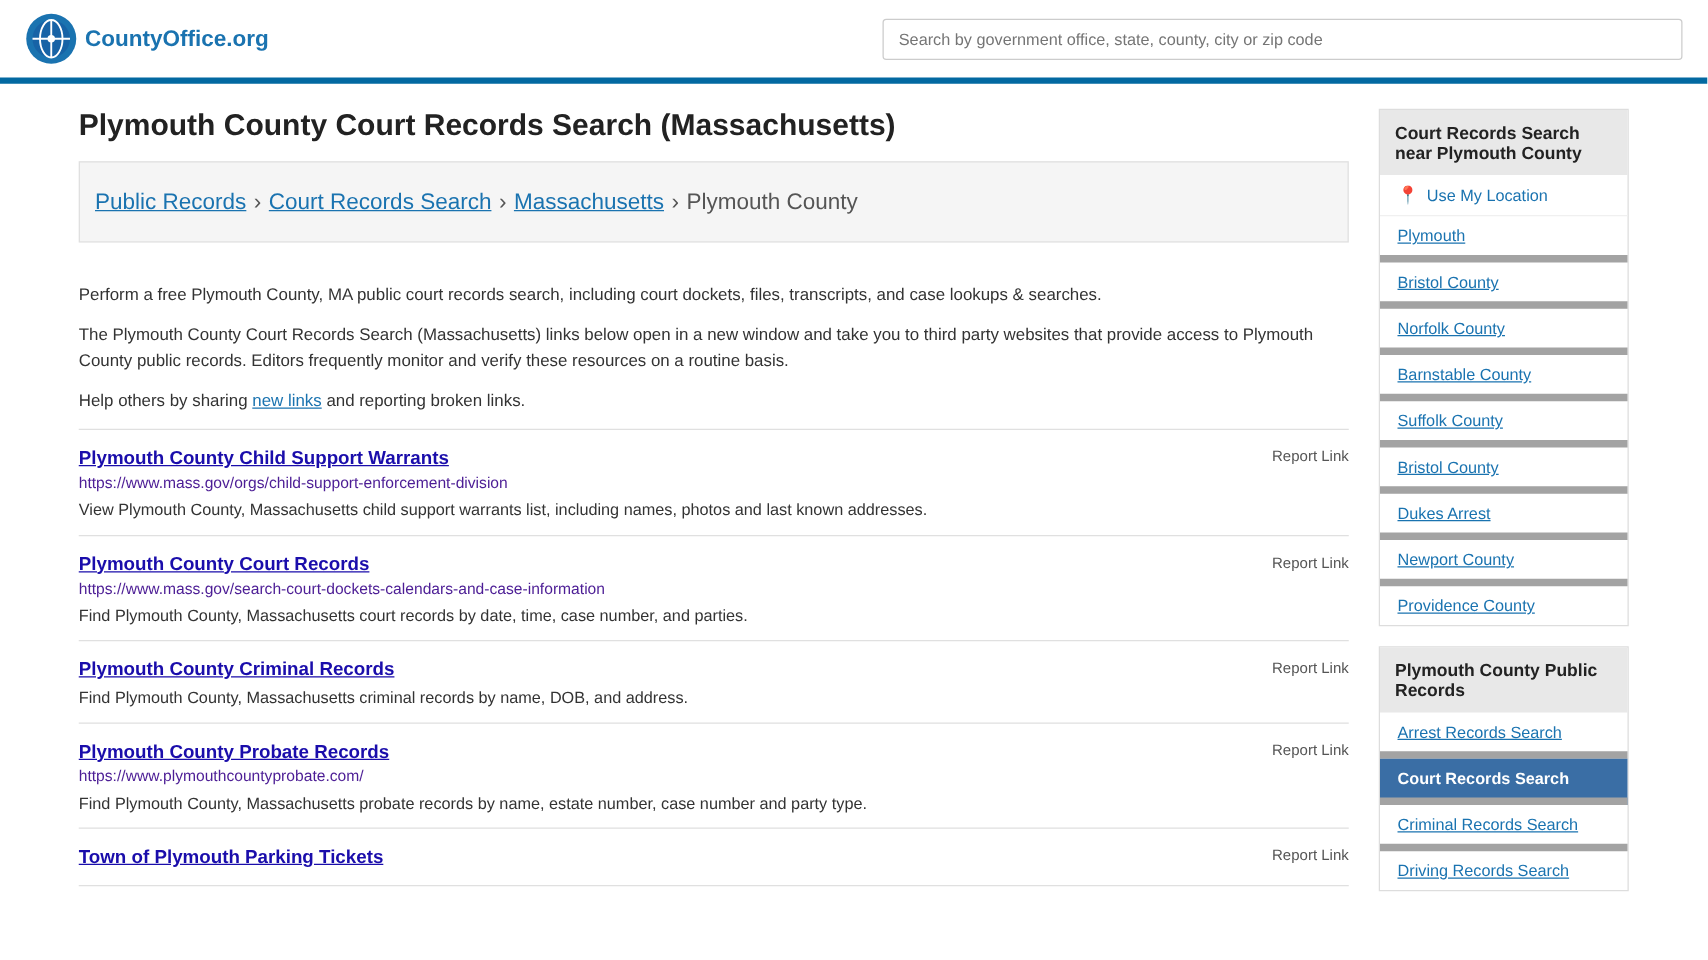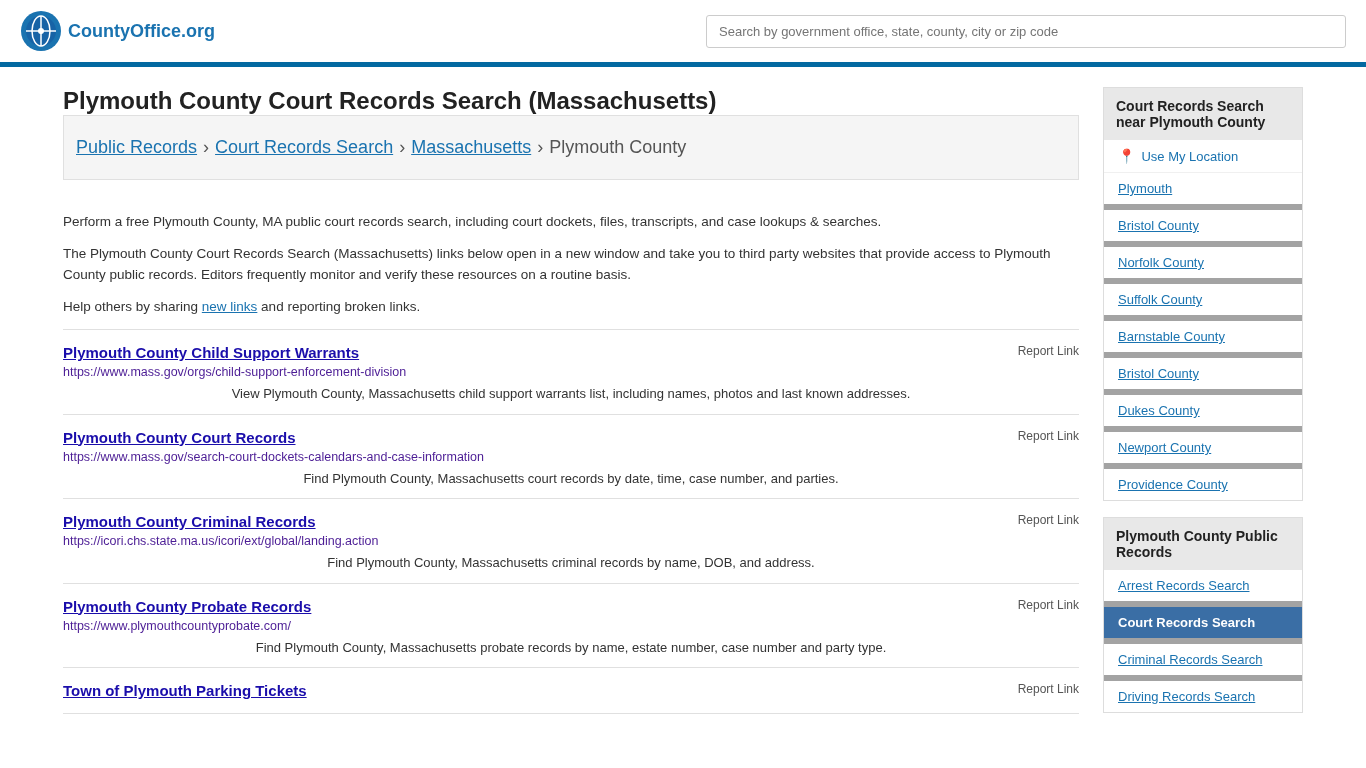--- a/index.html
+++ b/index.html
@@ -59,21 +59,21 @@
 
     
     #content {
       flex: 1;
     }
 
     #page-title {
       font-size: 24px;
       font-weight: bold;
       color: #222;
-      margin-bottom: 0;
+      margin-bottom: 14px;
     }
 
     
     #breadcrumb {
       background: #f5f5f5;
       border: 1px solid #e0e0e0;
       padding: 21px 12px;
       font-size: 18px;
       margin-bottom: 32px;
       display: flex;
@@ -134,21 +134,20 @@
     }
     .record-url {
       color: #4c1d95;
       font-size: 12.5px;
       margin-bottom: 5px;
     }
     .record-desc {
       font-size: 13px;
       line-height: 1.5;
       color: #333;
-      text-align: center;
     }
 
     
     #sidebar {
       width: 200px;
       flex-shrink: 0;
     }
 
     .sidebar-section-header {
       background: #e8e8e8;
@@ -255,21 +254,20 @@
         <span class="report-link">Report Link</span>
       </div>
       <div class="record-url">https://www.mass.gov/search-court-dockets-calendars-and-case-information</div>
       <div class="record-desc">Find Plymouth County, Massachusetts court records by date, time, case number, and parties.</div>
     </div>
         <div class="record-item">
       <div class="record-header">
         <a class="record-title" href="#">Plymouth County Criminal Records</a>
         <span class="report-link">Report Link</span>
       </div>
-      <div class="record-url">https://icori.chs.state.ma.us/icori/ext/global/landing.action</div>
       <div class="record-desc">Find Plymouth County, Massachusetts criminal records by name, DOB, and address.</div>
     </div>
         <div class="record-item">
       <div class="record-header">
         <a class="record-title" href="#">Plymouth County Probate Records</a>
         <span class="report-link">Report Link</span>
       </div>
       <div class="record-url">https://www.plymouthcountyprobate.com/</div>
       <div class="record-desc">Find Plymouth County, Massachusetts probate records by name, estate number, case number and party type.</div>
     </div>
@@ -291,24 +289,24 @@
         <span>Court Records Search near Plymouth County</span>
       </div>
       <div class="use-location">
         <span class="location-icon">📍</span>
         <span>Use My Location</span>
       </div>
       <div id="sidebar-nearby-links">
       <a class="sidebar-link" href="#">Plymouth</a>
           <a class="sidebar-link" href="#">Bristol County</a>
           <a class="sidebar-link" href="#">Norfolk County</a>
+          <a class="sidebar-link" href="#">Barnstable County</a>
           <a class="sidebar-link" href="#">Suffolk County</a>
-          <a class="sidebar-link" href="#">Barnstable County</a>
           <a class="sidebar-link" href="#">Bristol County</a>
-          <a class="sidebar-link" href="#">Dukes County</a>
+          <a class="sidebar-link" href="#">Dukes Arrest</a>
           <a class="sidebar-link" href="#">Newport County</a>
           <a class="sidebar-link" href="#">Providence County</a>
         </div>
     </div>
 
     <div class="sidebar-section">
       <div class="sidebar-section-header">
         <span>Plymouth County Public Records</span>
       </div>
       <div id="sidebar-public-records-links">

